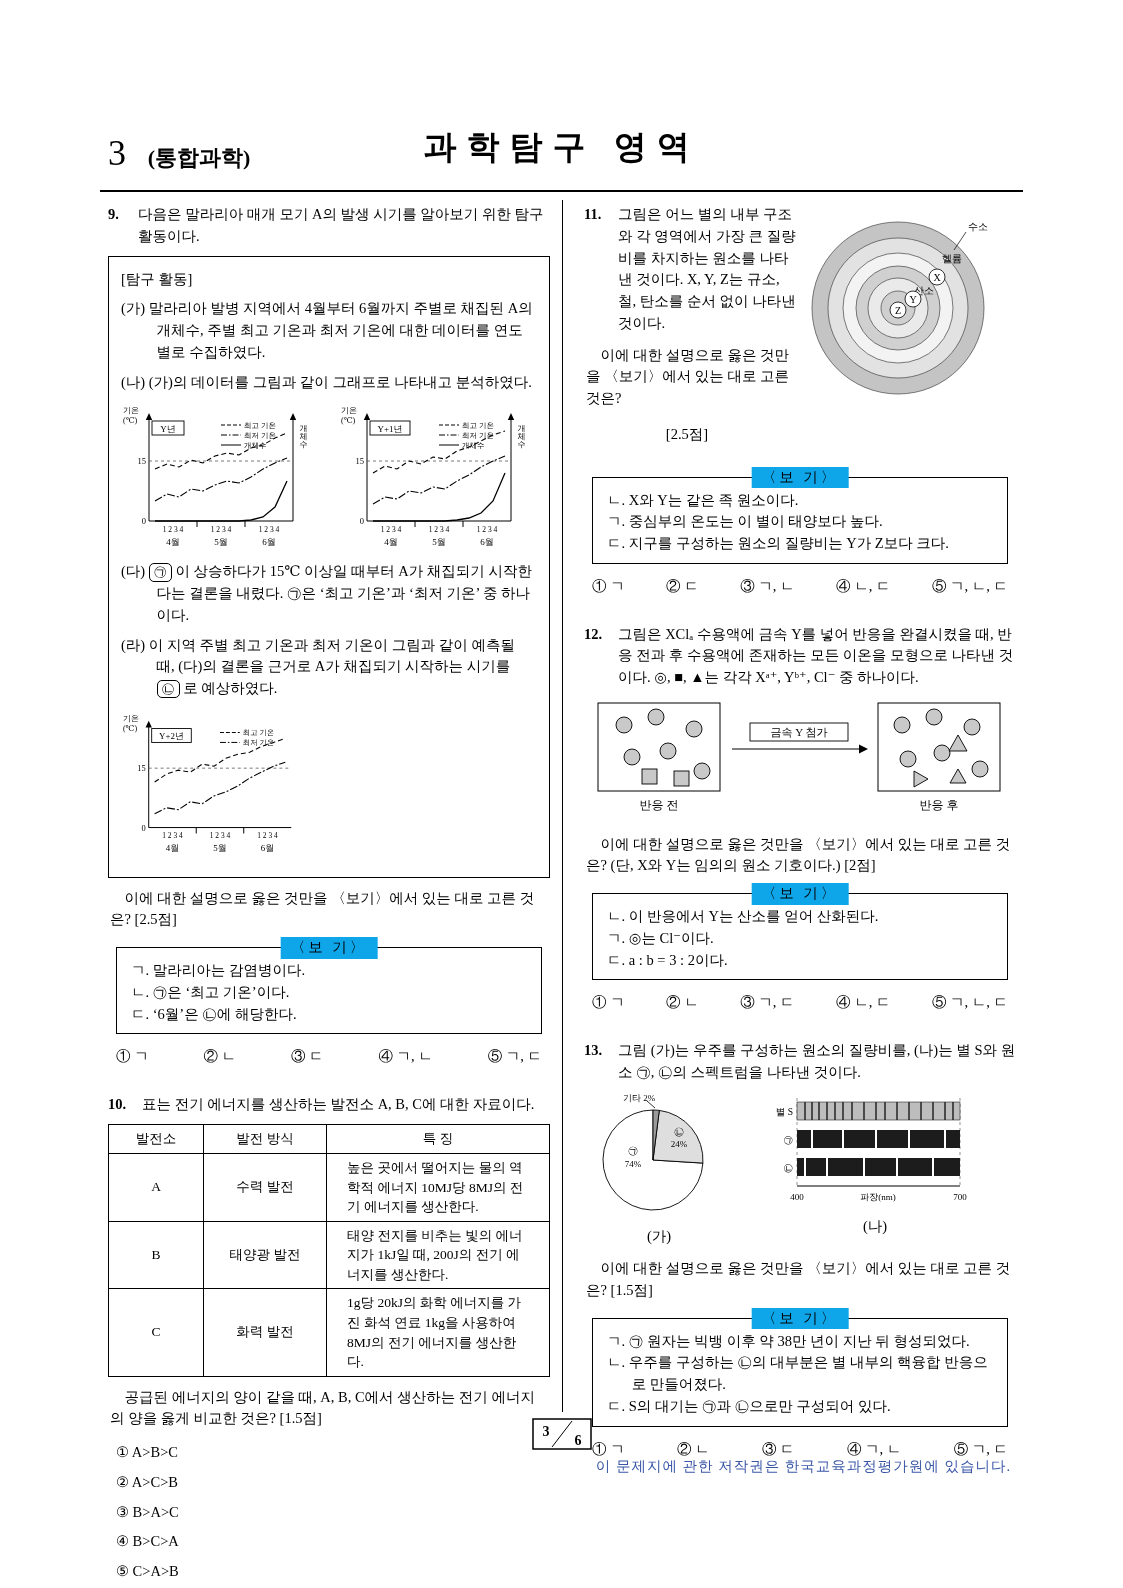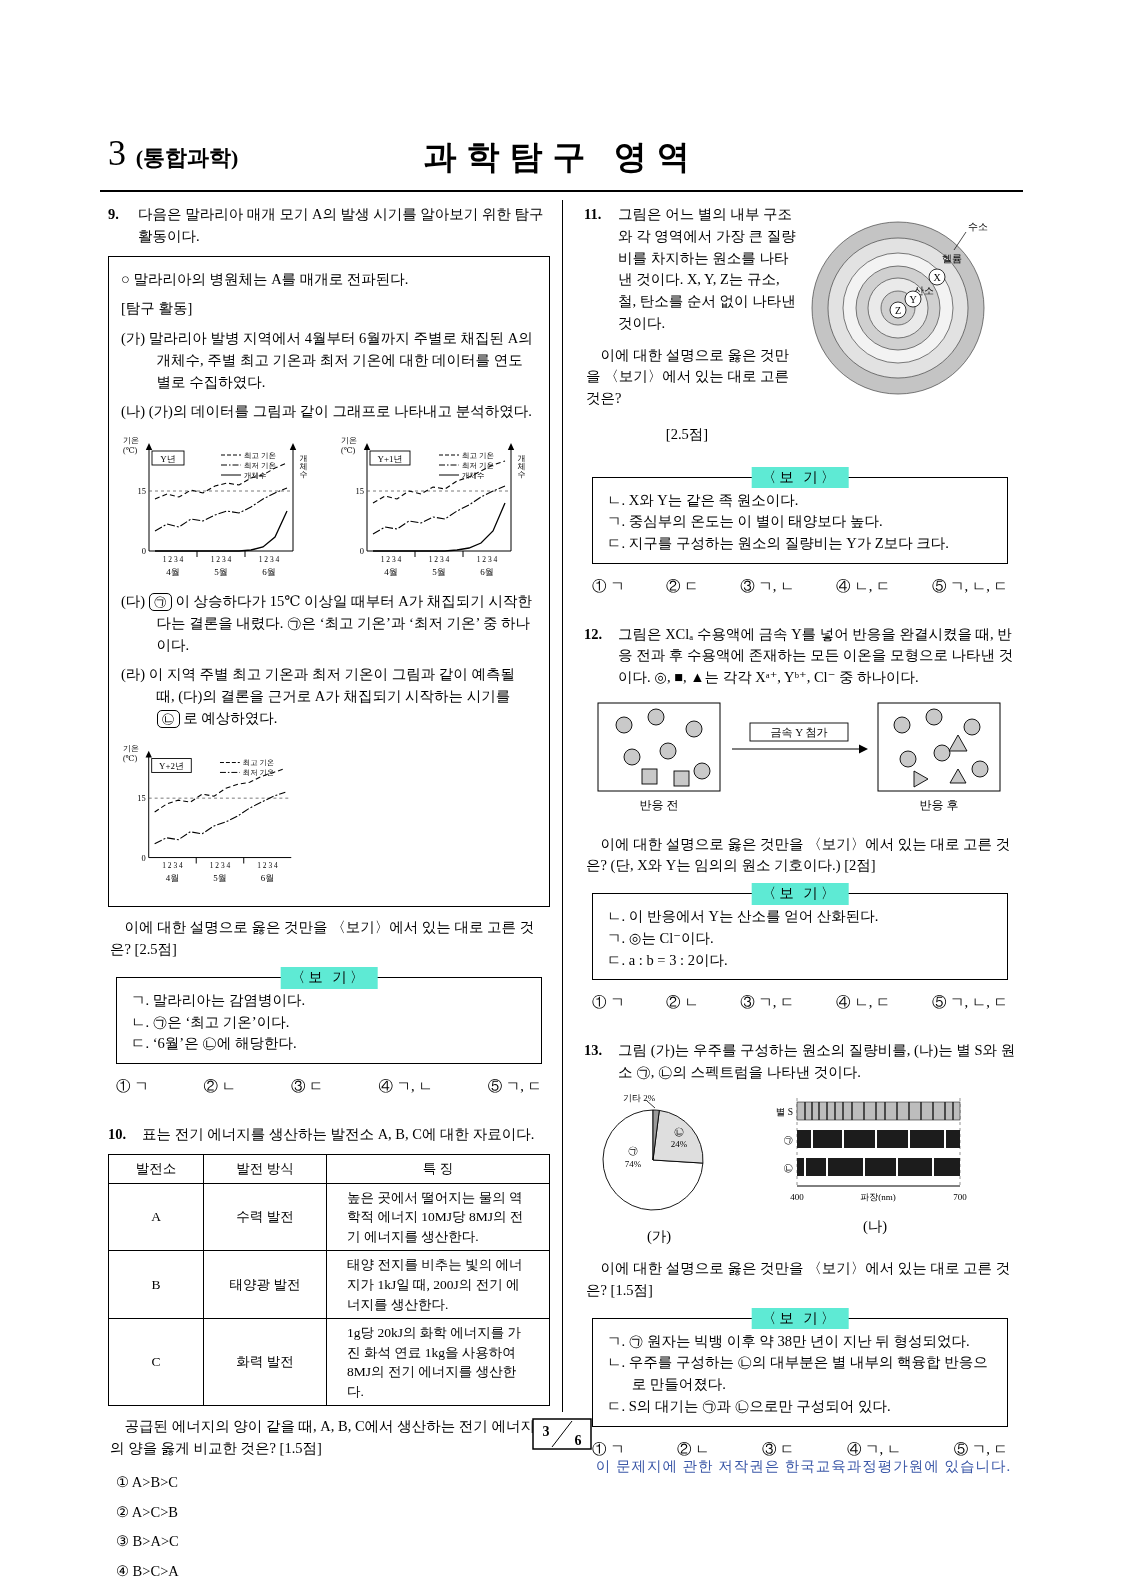--- a/index.html
+++ b/index.html
@@ -6,42 +6,42 @@
   .page {
     position:relative; width:1123px; height:1588px; margin:0 auto;
     background:#ffffff; color:#000;
     font-family:"Liberation Serif","DejaVu Serif",serif;
     font-size:14.5px; line-height:1.5; overflow:hidden;
   }
   
   .header { position:absolute; top:122px; left:100px; width:923px; height:62px; }
   .header-left { position:absolute; left:8px; bottom:4px; white-space:nowrap; }
   .pg-big { font-size:36px; margin-right:6px; }
-  .subj { font-size:22px; font-weight:700; }
-  .main-title { position:absolute; left:0; right:0; bottom:2px; text-align:center;
+  .subj { font-size:22px; font-weight:700;margin-left:12px; }
+  .main-title { position:absolute; left:0; right:0; bottom:12px; text-align:center;
     font-size:33px; font-weight:700; letter-spacing:10px; }
   .header-rule { position:absolute; top:190px; left:100px; width:923px; border-top:2.5px solid #000; }
   
   .col { position:absolute; top:204px; }
   .col-left  { left:108px; width:442px; }
   .col-right { left:584px; width:432px; }
   .col-divider { position:absolute; left:562px; top:200px; height:1212px; width:1px; background:#000; }
   
   .stem { display:flex; margin-bottom:6px; }
   .qnum { flex:none; width:30px; font-weight:700; }
   .qnum.wide { width:34px; }
   .stem-text { flex:1; }
   .hang { padding-left:2.45em; text-indent:-2.45em; }
   .qask { margin:10px 2px 6px; text-indent:1em; }
   .points-right { text-align:center; padding-right:10px; }
   .badge-box { display:inline-block; border:1px solid #000; border-radius:5px;
     padding:0 4px; line-height:1.25; font-size:13px; text-indent:0; }
   .bogi { position:relative; border:1.2px solid #000; margin:16px 8px 10px; padding:12px 14px 8px; }
   .bogi-title { position:absolute; top:-11px; left:50%; transform:translateX(-50%);
-    background:#5eead4; padding:0 10px; letter-spacing:3px; white-space:nowrap; }
+    background:#0ea5e9; padding:0 10px; letter-spacing:3px; white-space:nowrap; }
   .bogi-item { padding-left:1.7em; text-indent:-1.7em; }
   .choices { display:flex; justify-content:space-between; margin:12px 4px 26px; padding:0 4px; }
   .choices-grid { display:grid; grid-template-columns:1fr; row-gap:8px;
     margin:12px 4px 20px; padding:0 4px; }
   
   .qbox { border:1.2px solid #000; padding:12px 12px 10px; margin:8px 0 10px; }
   .qbox p { margin:0 0 8px; }
   .graph-row { display:flex; justify-content:space-between; margin:4px 0 8px; }
   .ra-row { display:flex; margin-top:2px;flex-direction:column; }
   .ra-text { flex:1; padding-right:4px; }
@@ -83,21 +83,20 @@
 
   <div class="col col-left">
 
     <div>
       <div class="stem">
         <span class="qnum">9.</span>
         <span class="stem-text">다음은 말라리아 매개 모기 A의 발생 시기를 알아보기 위한 탐구 활동이다.</span>
       </div>
 
       <div class="qbox">
-        <p>○ 말라리아의 병원체는 A를 매개로 전파된다.</p>
         <p>[탐구 활동]</p>
         <p class="hang">(가) 말라리아 발병 지역에서 4월부터 6월까지 주별로 채집된 A의 개체수, 주별 최고 기온과 최저 기온에 대한 데이터를 연도별로 수집하였다.</p>
         <p class="hang">(나) (가)의 데이터를 그림과 같이 그래프로 나타내고 분석하였다.</p>
 
         <div class="graph-row">
 
           <svg width="198" height="152" viewBox="0 0 198 152">
             <g stroke="#000" stroke-width="1">
               <line x1="28" y1="120" x2="172" y2="120"></line>
               <line x1="28" y1="120" x2="28" y2="16"></line>

